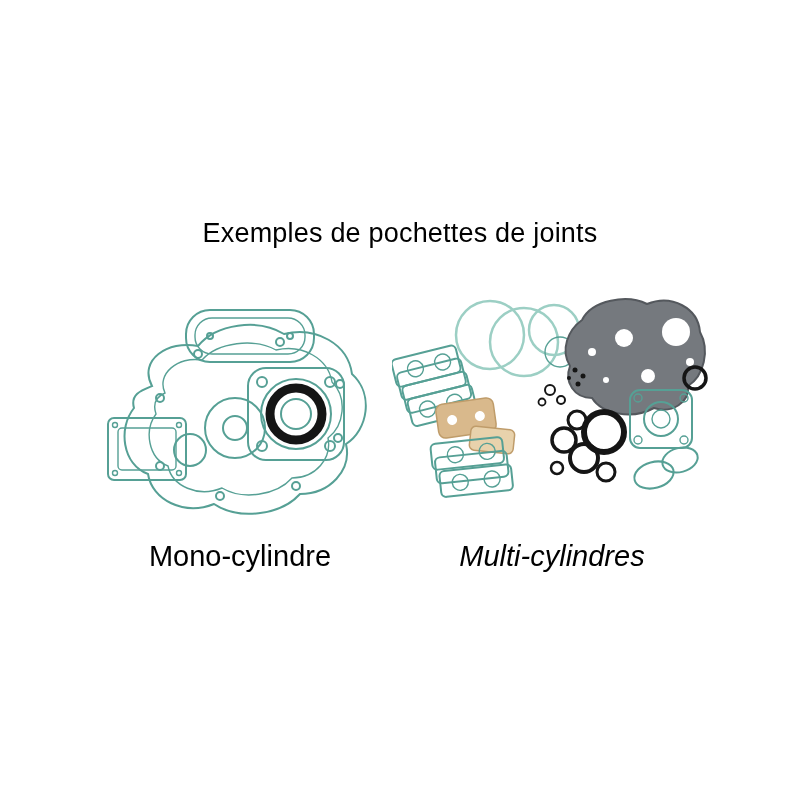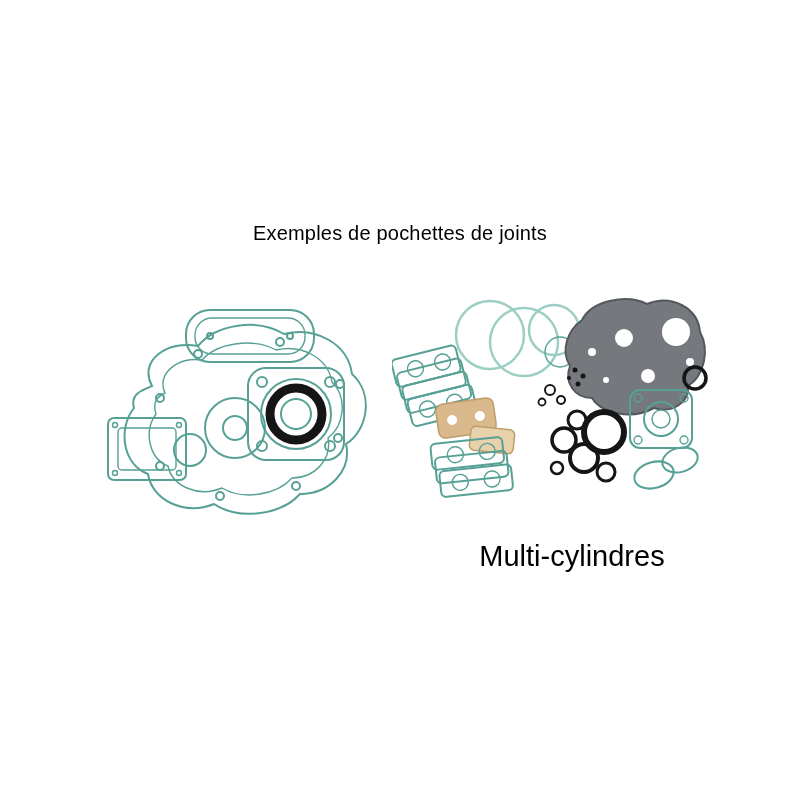--- a/index.html
+++ b/index.html
@@ -3,27 +3,27 @@
 <meta charset="utf-8">
 <style>
   :root{
     --teal:#56a095; --light_teal:#9ccfc4; --dark_fill:#75797e; --dark_stroke:#54585d;
     --tan:#d9b98c; --tan_light:#e8d2ac; --tan_stroke:#bf9c6a; --black_ring:#151515; --text:#000000;
   }
   html,body{margin:0;padding:0;}
   body{width:800px;height:800px;background:#ffffff;font-family:"Liberation Sans", sans-serif;}
   .page{position:relative;width:800px;height:800px;background:#ffffff;overflow:hidden;}
   .title{position:absolute;top:215px;left:0;width:800px;text-align:center;color:var(--text);
-         font-size:20px;line-height:36px;letter-spacing:0.2px;}
+         font-size:27px;line-height:36px;letter-spacing:0.2px;}
   .fig{position:absolute;}
   .fig-left{left:90px;top:298px;}
   .fig-right{left:392px;top:290px;}
   .caption{position:absolute;top:540px;text-align:center;color:var(--text);font-size:29px;}
   .caption-left{left:90px;width:300px;}
-  .caption-right{left:412px;width:320px;}
+  .caption-right{left:392px;width:320px;font-style:italic;}
   
   .g{fill:none;stroke-width:2;}
   .thin{stroke-width:1.4;}
   .teal{stroke:var(--teal);}
   .lteal{stroke:var(--light_teal);stroke-width:2.5;}
   .oring{fill:none;stroke:var(--black_ring);}
   .oring.thick{stroke-width:9;}
   .darkfill{fill:var(--dark_fill);stroke:var(--dark_stroke);stroke-width:2;}
   .hole{fill:#ffffff;stroke:none;}
   .tanfill{fill:var(--tan);stroke:var(--tan_stroke);stroke-width:1.5;}
@@ -150,15 +150,16 @@
       <circle class="g teal thin" cx="96" cy="163" r="8"></circle>
       <circle class="g teal thin" cx="66" cy="191" r="8"></circle>
       <circle class="g teal thin" cx="98" cy="191" r="8"></circle>
     </g>
     <g>
       <ellipse class="g teal" transform="rotate(-15 262 185)" cx="262" cy="185" rx="20" ry="13"></ellipse>
       <ellipse class="g teal" transform="rotate(-15 288 170)" cx="288" cy="170" rx="18" ry="12"></ellipse>
     </g>
   </svg>
 
+  <div class="caption caption-left">Mono-cylindre</div>
   <div class="caption caption-right">Multi-cylindres</div>
 
 </div>
 
 </body></html>

